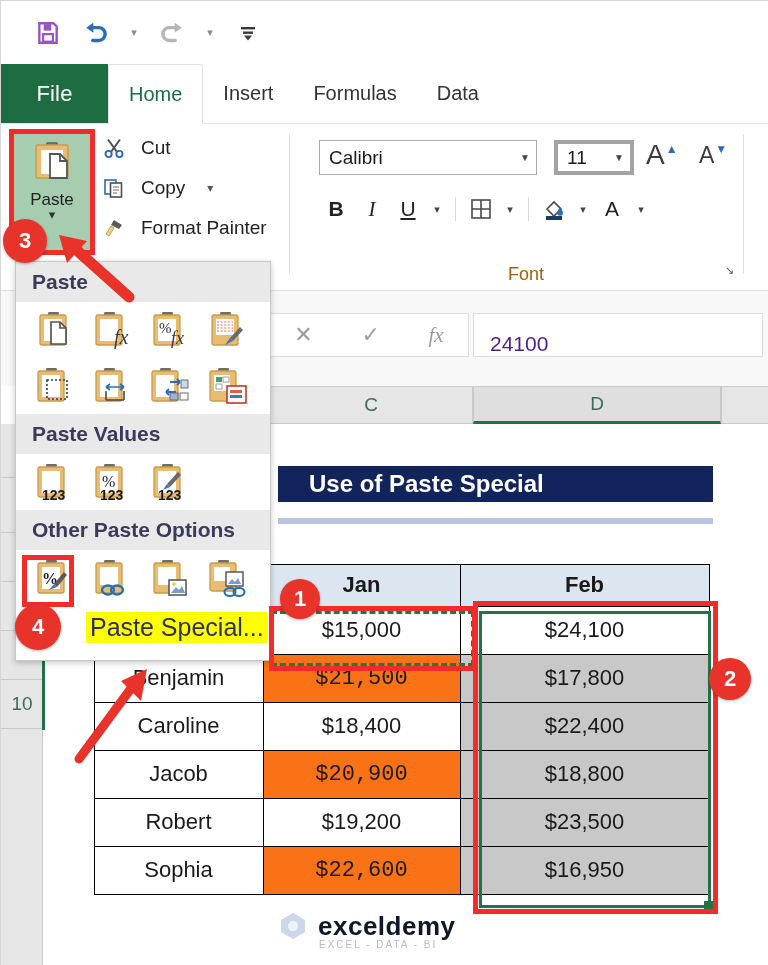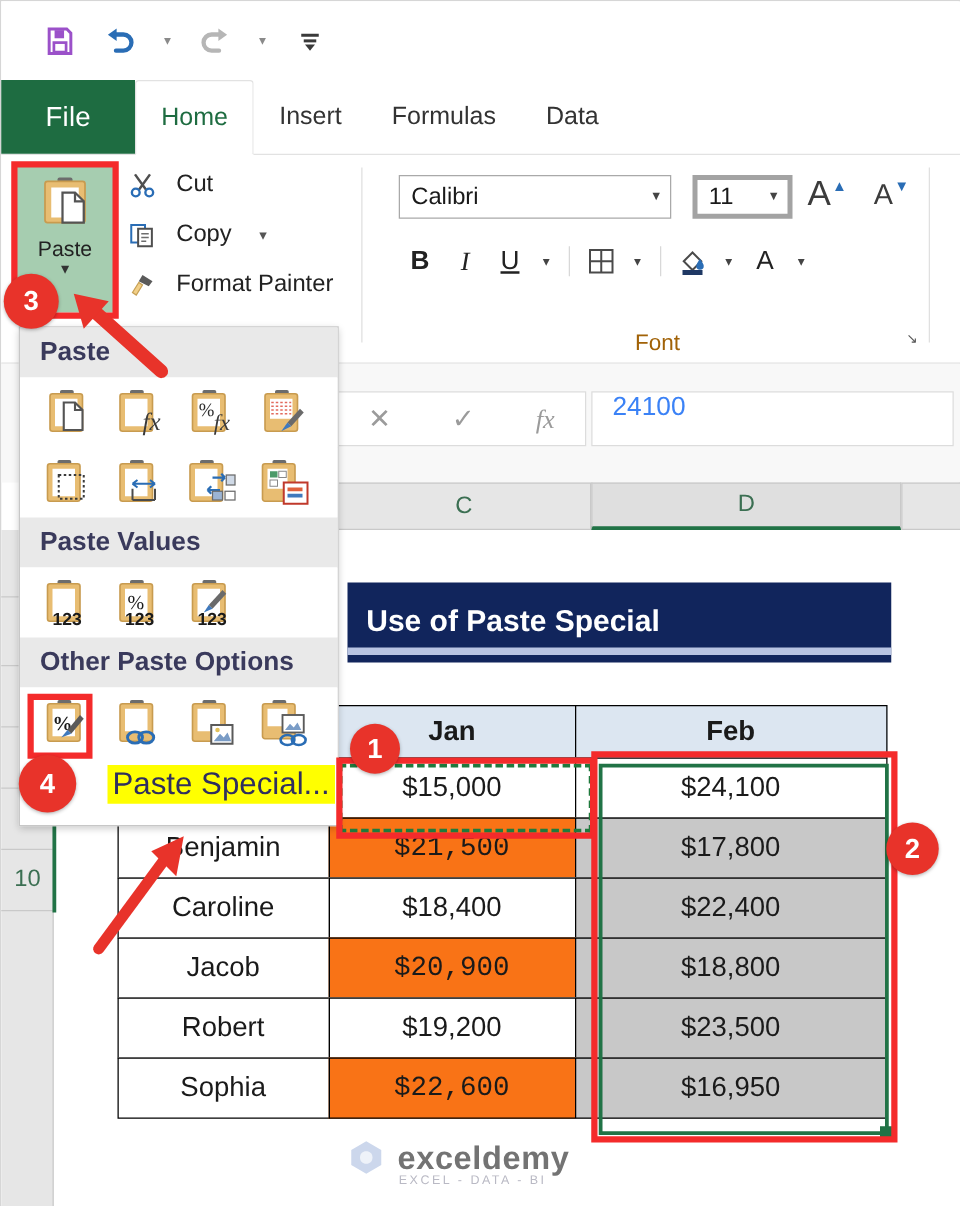--- a/index.html
+++ b/index.html
@@ -115,43 +115,43 @@
   }
   .namebox {
     position: absolute; left: 268px; top: 22px; width: 200px; height: 44px;
     background: #ffffff; border: 1px solid #dcdcdc;
     display: flex; align-items: center; justify-content: space-around;
     color: #9b9b9b;
   }
   .fbar {
     position: absolute; left: 472px; top: 22px; width: 290px; height: 44px;
     background: #ffffff; border: 1px solid #dcdcdc;
-    display: flex; align-items: flex-start; padding-left: 16px;
-    font-size: 21px; color: #3b82f6;
+    display: flex; align-items: flex-end; padding-left: 16px;
+    font-size: 21px; color: #4c1d95;
   }
 
   
   .colhdr { position: absolute; top: 385px; height: 38px; background: #e6e6e6;
             border: 1px solid #c9c9c9; display:flex; align-items:center; justify-content:center;
             font-size: 19px; color: #3b6f52; }
   .colhdr.sel { background: #dfdfdf; border-bottom: 3px solid #217346; }
 
   
   .sheet { position: absolute; left: 0; top: 423px; width: 768px; height: 541px; background: #fff; }
   .rowhdr-col { position: absolute; left: 0; top: 0; width: 42px; height: 541px;
                 background: #e6e6e6; border-right: 1px solid #c9c9c9; }
   .rowhdr { position: absolute; left: 0; width: 42px;
             display: flex; align-items: center; justify-content: center;
             font-size: 19px; color: #3b6f52; border-bottom: 1px solid #c9c9c9; }
   .greenline { position: absolute; left: 41px; width: 3px; background: #217346; }
 
   .banner {
-    position: absolute; left: 277px; top: 465px; width: 435px; height: 64px;
+    position: absolute; left: 277px; top: 465px; width: 435px; height: 36px;
     background: #11255c; color: #ffffff;
-    display: flex; align-items: center; padding-left: 15px;
+    display: flex; align-items: center; padding-left: 31px;
     font-size: 24px; font-weight: bold;
   }
   .banner-shadow { position: absolute; left: 277px; top: 517px; width: 435px; height: 6px;
                    background: #b8c4e2; }
 
   
   .tbl { position: absolute; left: 93px; top: 563px; width: 618px; }
   .trow { display: flex; }
   .cell { display: flex; align-items: center; justify-content: center;
           font-size: 22px; color: #1a1a1a; border: 1px solid #000; margin: -0.5px;
@@ -199,21 +199,21 @@
   .badge {
     position: absolute; z-index: 45;
     border-radius: 50%; background: #e8332a; color: #ffffff;
     display: flex; align-items: center; justify-content: center;
     font-size: 22px; font-weight: bold;
     box-shadow: 0 1px 3px rgba(0,0,0,.3);
   }
 
   
   .wm { position: absolute; left: 275px; top: 908px; display: flex; align-items: center; gap: 8px; }
-  .wm-txt { font-size: 26px; color: #737373; font-weight: bold; letter-spacing: .5px; }
+  .wm-txt { font-size: 26px; color: #0f172a; font-weight: bold; letter-spacing: .5px; }
   .wm-sub { position: absolute; left: 318px; top: 938px; font-size: 10px;
             color: #b9b9c4; letter-spacing: 2px; }
 </style>
 </head>
 <body>
 
 <div id="app">
 
   <div class="qat">
     <div class="qat-btn">

